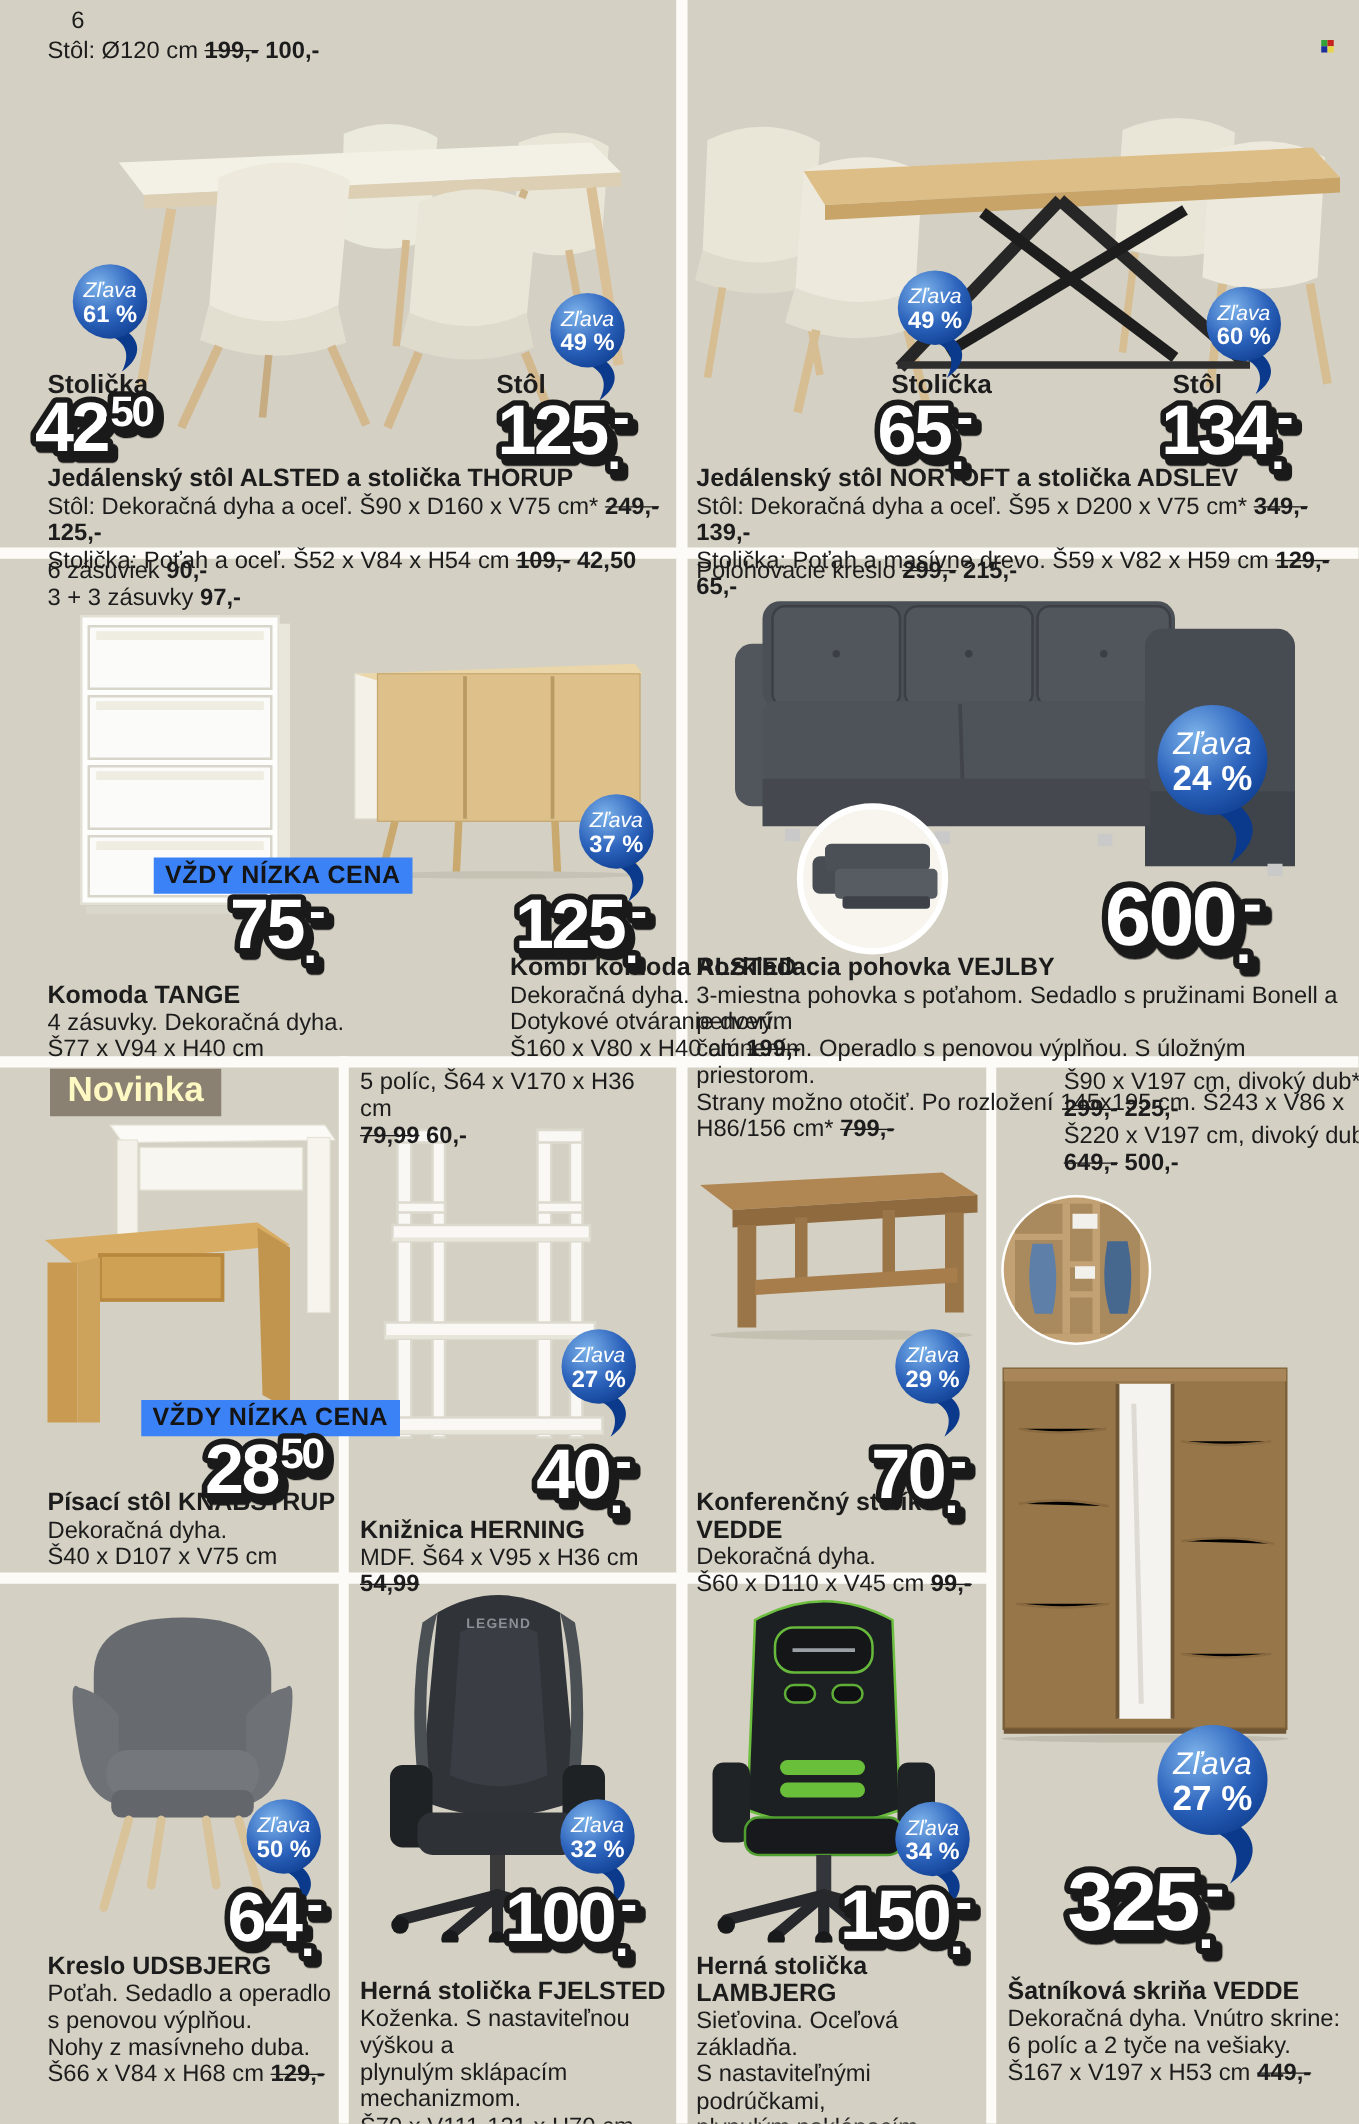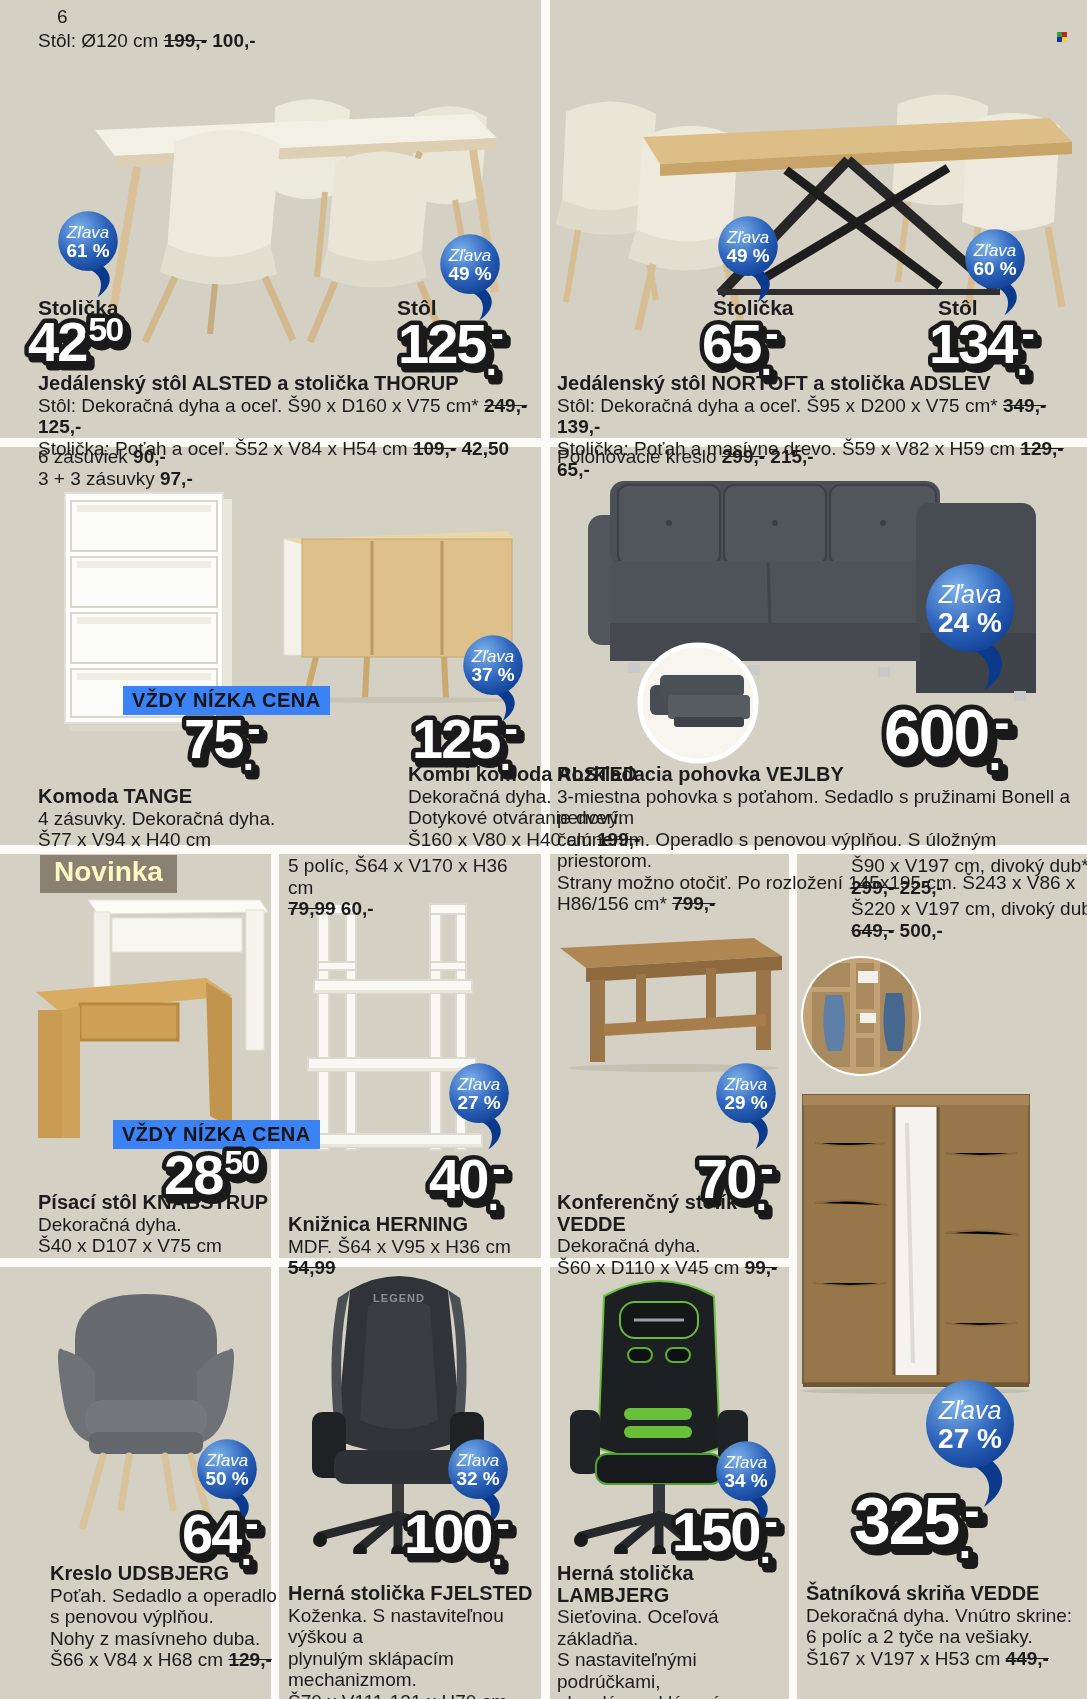--- a/index.html
+++ b/index.html
@@ -551,21 +551,21 @@
 <svg class="price" style="left:400px;top:1495px" width="170" height="80" viewBox="0 0 170 80">
   <text class="big" x="4" y="58"><tspan>100</tspan><tspan class="sfd" dx="5" dy="-16">-</tspan><tspan class="sfd" dx="-16" dy="28">.</tspan></text>
 </svg>
 <svg class="price" style="left:668px;top:1493px" width="170" height="80" viewBox="0 0 170 80">
   <text class="big" x="4" y="58"><tspan>150</tspan><tspan class="sfd" dx="5" dy="-16">-</tspan><tspan class="sfd" dx="-16" dy="28">.</tspan></text>
 </svg>
 <svg class="price" style="left:850px;top:1478px" width="220" height="95" viewBox="0 0 220 95">
   <text class="big64" x="4" y="66"><tspan>325</tspan><tspan class="sfd64" dx="6" dy="-18">-</tspan><tspan class="sfd64" dx="-19" dy="32">.</tspan></text>
 </svg>
 
-<div class="t" style="left:50px;top:1563px;width:230px">
+<div class="t" style="left:38px;top:1563px;width:230px">
   <div class="title">Kreslo UDSBJERG</div>
   <div>Poťah. Sedadlo a operadlo</div>
   <div>s penovou výplňou.</div>
   <div>Nohy z masívneho duba.</div>
   <div><span>Š66 x V84 x H68 cm</span> <s class="old">129,-</s></div>
 </div>
 <div class="t" style="left:288px;top:1583px;width:250px">
   <div class="title">Herná stolička FJELSTED</div>
   <div>Koženka. S nastaviteľnou výškou a</div>
   <div>plynulým sklápacím mechanizmom.</div>

